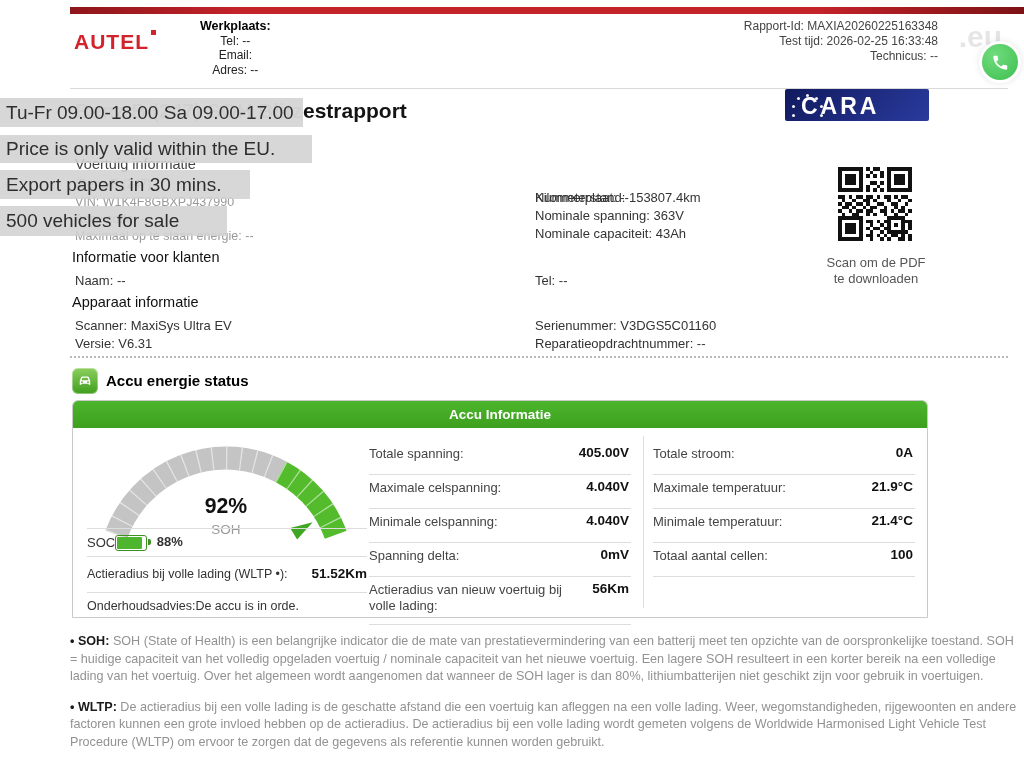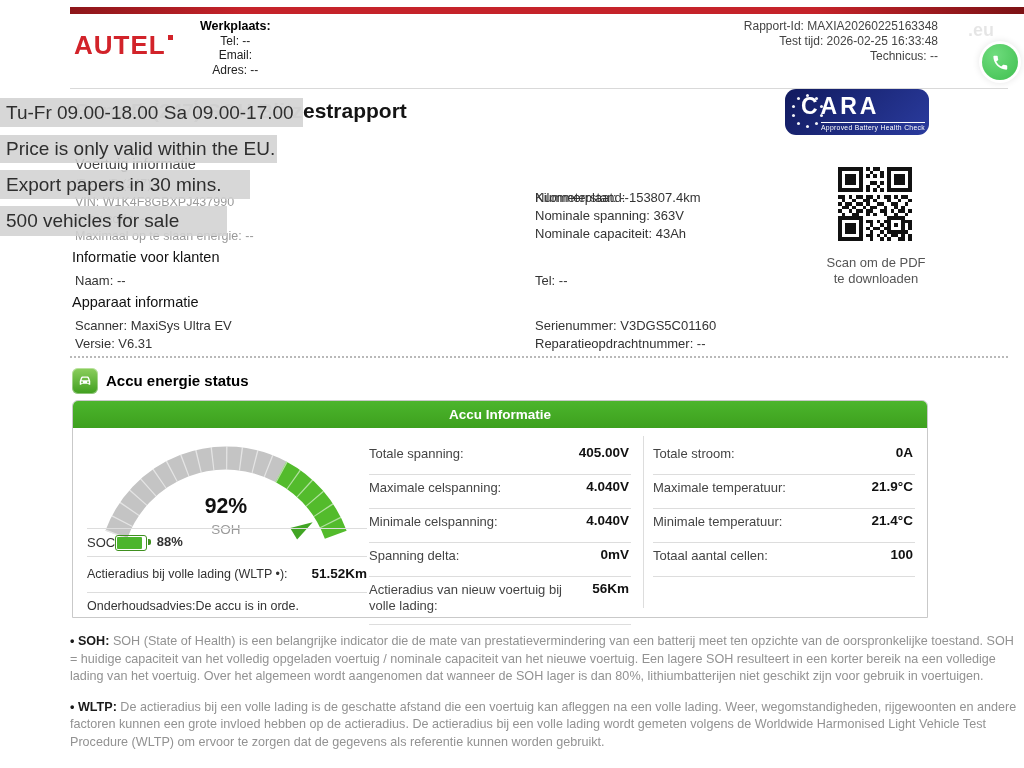--- a/index.html
+++ b/index.html
@@ -3,39 +3,39 @@
 <meta charset="utf-8">
 <style>
   html,body{margin:0;padding:0;background:#fff;}
   .page{position:relative;width:1024px;height:768px;background:#fff;overflow:hidden;
         font-family:"Liberation Sans",sans-serif;color:#333;}
   .abs{position:absolute;}
 
   
   .topbar{left:70px;top:7px;width:954px;height:7px;
           background:linear-gradient(to right,#8d161a,#c5232a 18%,#c5232a 78%,#7c1215);}
-  .autel-logo{left:74px;top:30px;font-size:26px;font-weight:800;letter-spacing:1px;
+  .autel-logo{left:74px;top:30px;font-size:21px;font-weight:800;letter-spacing:1px;
               color:#d2232a;font-style:normal;}
   .autel-dot{display:inline-block;width:5px;height:5px;background:#d2232a;margin:0 0 14px 2px;}
   .wk{left:200px;top:19px;font-size:12px;line-height:14.5px;color:#222;text-align:center;}
   .wk .b{font-weight:bold;font-size:12.5px;color:#000;}
   .repinfo{right:86px;top:19px;font-size:12px;line-height:15px;color:#444;text-align:right;}
-  .watermark{right:30px;top:20px;font-size:18px;font-weight:bold;color:rgba(0,0,0,0.10);}
+  .watermark{right:22px;top:20px;font-size:30px;font-weight:bold;color:rgba(0,0,0,0.10);}
   .hline{left:70px;top:88px;width:938px;height:0;border-top:1px solid #d9d9d9;}
 
   
   .wa{left:982px;top:44px;width:36px;height:36px;border-radius:50%;
       background:radial-gradient(circle at 35% 30%,#6fdc7d,#3fbf50);
       box-shadow:0 0 0 3px rgba(255,255,255,0.95),0 0 6px 4px rgba(0,0,0,0.08);
       display:flex;align-items:center;justify-content:center;}
 
   
   .titleline{left:75px;top:99px;font-size:21px;font-weight:bold;color:#141414;white-space:nowrap;}
   .ghost{display:inline-block;width:228px;overflow:hidden;opacity:0.26;vertical-align:bottom;white-space:nowrap;}
-  .cara{left:785px;top:89px;width:144px;height:46px;border-radius:11px;
+  .cara{left:785px;top:89px;width:144px;height:32px;border-radius:2px;
         background:linear-gradient(135deg,#111a5e,#2a3b9e);overflow:hidden;}
   .cara-name{position:absolute;left:16px;top:4px;color:#fff;font-size:23px;font-weight:bold;letter-spacing:3px;}
   .cara-tag{position:absolute;left:36px;top:33px;color:#fff;font-size:6.8px;border-top:1px solid #fff;padding-top:1px;letter-spacing:0.3px;}
   .star{position:absolute;width:3px;height:3px;background:#fff;border-radius:50%;opacity:.95;}
 
   
   .obox{left:0;background:rgba(210,210,210,0.88);color:#2e2e2e;font-size:19px;
         display:flex;align-items:center;padding-left:6px;box-sizing:border-box;z-index:5;}
 
   
@@ -268,21 +268,21 @@
   </div>
 
   <div class="abs foot">
     <p><span class="term">• SOH:</span> <span>SOH (State of Health) is een belangrijke indicator die de mate van prestatievermindering van een batterij meet ten opzichte van de oorspronkelijke toestand. SOH = huidige capaciteit van het volledig opgeladen voertuig / nominale capaciteit van het nieuwe voertuig. Een lagere SOH resulteert in een korter bereik na een volledige lading van het voertuig. Over het algemeen wordt aangenomen dat wanneer de SOH lager is dan 80%, lithiumbatterijen niet geschikt zijn voor gebruik in voertuigen.</span></p>
     <p><span class="term">• WLTP:</span> <span>De actieradius bij een volle lading is de geschatte afstand die een voertuig kan afleggen na een volle lading. Weer, wegomstandigheden, rijgewoonten en andere factoren kunnen een grote invloed hebben op de actieradius. De actieradius bij een volle lading wordt gemeten volgens de Worldwide Harmonised Light Vehicle Test Procedure (WLTP) om ervoor te zorgen dat de gegevens als referentie kunnen worden gebruikt.</span></p>
   </div>
 
   <div class="abs obox" style="top:98px;width:303px;height:29px;">
       <span>Tu-Fr 09.00-18.00 Sa 09.00-17.00</span>
     </div>
-  <div class="abs obox" style="top:135px;width:277px;height:28px;">
+  <div class="abs obox" style="top:135px;width:312px;height:28px;">
       <span>Price is only valid within the EU.</span>
     </div>
   <div class="abs obox" style="top:170px;width:250px;height:29px;">
       <span>Export papers in 30 mins.</span>
     </div>
   <div class="abs obox" style="top:206px;width:227px;height:30px;">
       <span>500 vehicles for sale</span>
     </div>
 
 </div>

